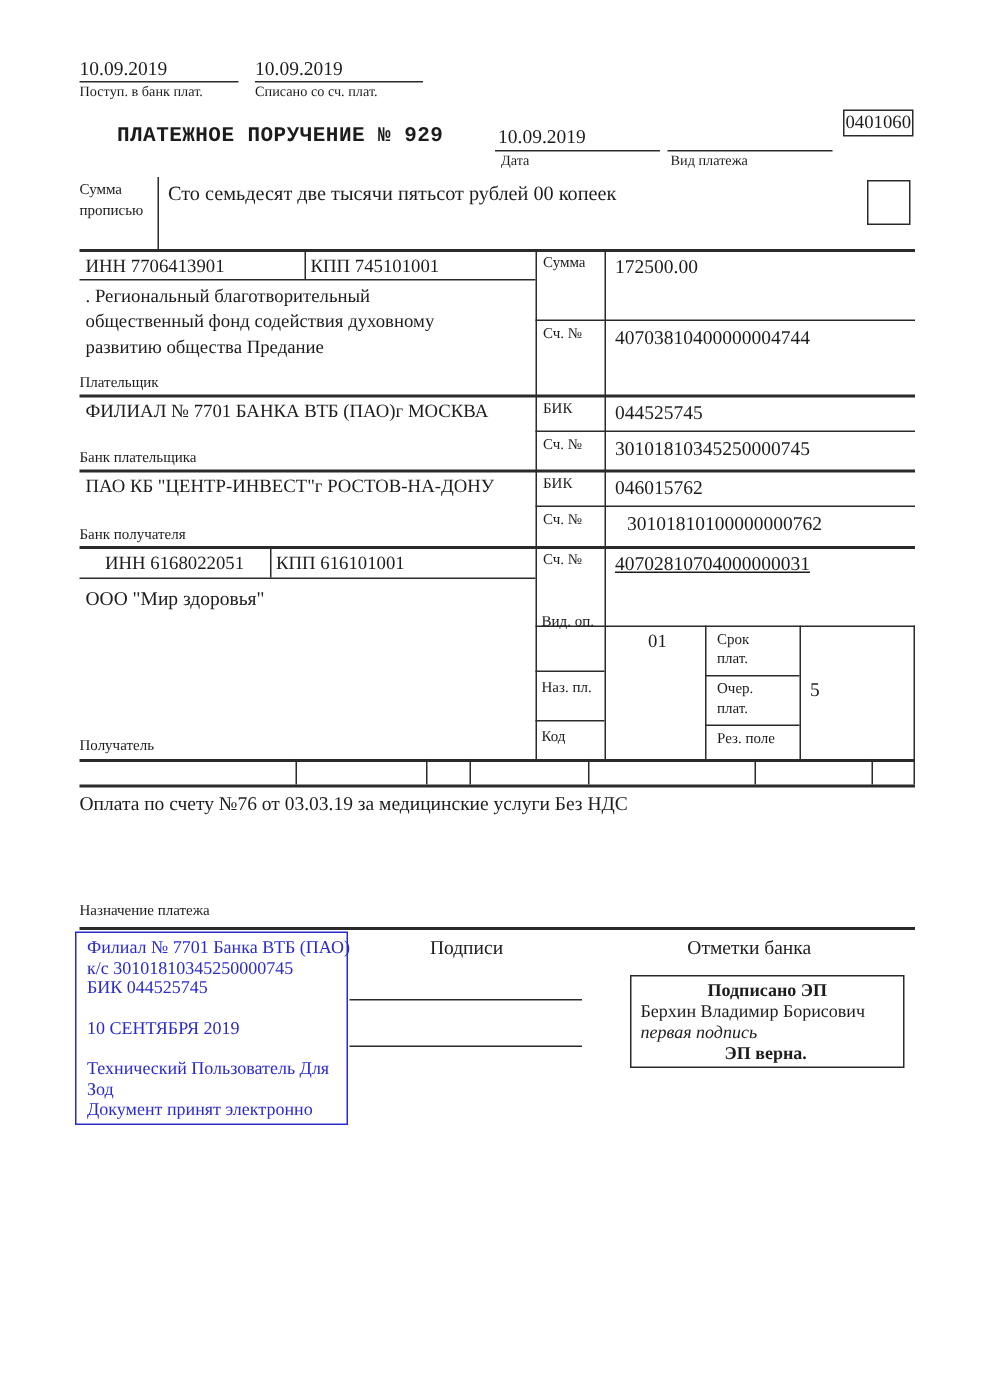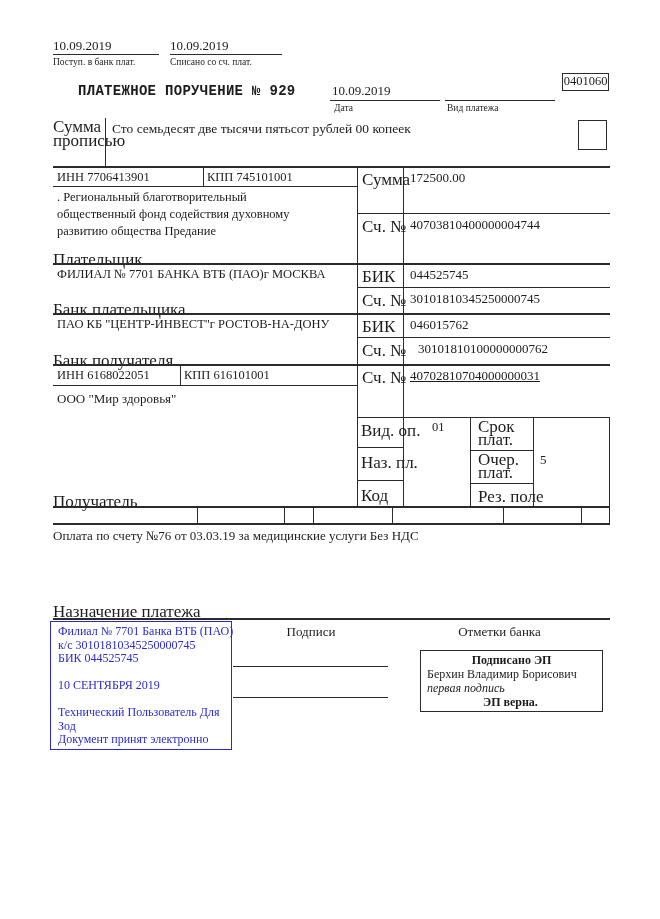--- a/index.html
+++ b/index.html
@@ -7,21 +7,21 @@
     position: relative;
     width: 660px;
     height: 919px;
     background: #ffffff;
     font-family: "Liberation Serif", "DejaVu Serif", serif;
     color: #1c1c1c;
     overflow: hidden;
   }
   .t { position: absolute; white-space: nowrap; }
   .fs9  { font-size: 9.5px; }
-  .fs11 { font-size: 17px; }
+  .fs11 { font-size: 10px; }
   .fs12 { font-size: 12.5px; }
   .fs13 { font-size: 13px; }
   .hline { position: absolute; height: 1px; background: #2b2b2b; }
   .hline.heavy { height: 2px; }
   .vline { position: absolute; width: 1px; background: #2b2b2b; }
   .box { position: absolute; border: 1.5px solid #2b2b2b; box-sizing: border-box; background: #fff; margin-top: 35px; }
   .title {
     font-family: Liberation Mono, monospace;
     font-weight: bold;
     font-size: 14px;
@@ -122,30 +122,30 @@
 
   <div class="t fs12" style="left:57px; top:317px;">ПАО КБ "ЦЕНТР-ИНВЕСТ"г РОСТОВ-НА-ДОНУ</div>
   <div class="t fs11" style="left:362px; top:317px;">БИК</div>
   <div class="t fs13" style="left:410px; top:317px;">046015762</div>
   <div class="hline" style="left:357px; top:337px; width:253px;"></div>
   <div class="t fs11" style="left:362px; top:341px;">Сч. №</div>
   <div class="t fs13" style="left:418px; top:341px;">30101810100000000762</div>
   <div class="t fs11" style="left:53px; top:351px;">Банк получателя</div>
   <div class="hline heavy" style="left:53px; top:364px; width:557px;"></div>
 
-  <div class="t fs12" style="left:57px; top:368px;">ИНН 6168022051</div>
+  <div class="t fs12" style="left:70px; top:368px;">ИНН 6168022051</div>
   <div class="vline" style="left:180px; top:364px; height:21px;"></div>
   <div class="t fs12" style="left:184px; top:368px;">КПП 616101001</div>
   <div class="hline" style="left:53px; top:385px; width:304px;"></div>
   <div class="t fs11" style="left:362px; top:368px;">Сч. №</div>
   <div class="t fs13" style="left:410px; top:368px;text-decoration:underline;">40702810704000000031</div>
   <div class="t fs13" style="left:57px; top:391px;">ООО "Мир здоровья"</div>
 
   <div class="hline" style="left:357px; top:417px; width:253px;"></div>
-  <div class="t fs11" style="left:361px; top:421px;">Вид. оп.</div>
+  <div class="t fs11" style="left:361px; top:409px;">Вид. оп.</div>
   <div class="t fs12" style="left:410px; top:420px;margin-left:22px;">01</div>
   <div class="vline" style="left:470px; top:417px; height:89px;"></div>
   <div class="twoline fs11" style="left:478px; top:420px;">
     <div>Срок</div>
     <div>плат.</div>
   </div>
   <div class="hline" style="left:357px; top:447px; width:46px;"></div>
   <div class="hline" style="left:470px; top:450px; width:63px;"></div>
   <div class="t fs11" style="left:361px; top:453px;">Наз. пл.</div>
   <div class="twoline fs11" style="left:478px; top:453px;">

